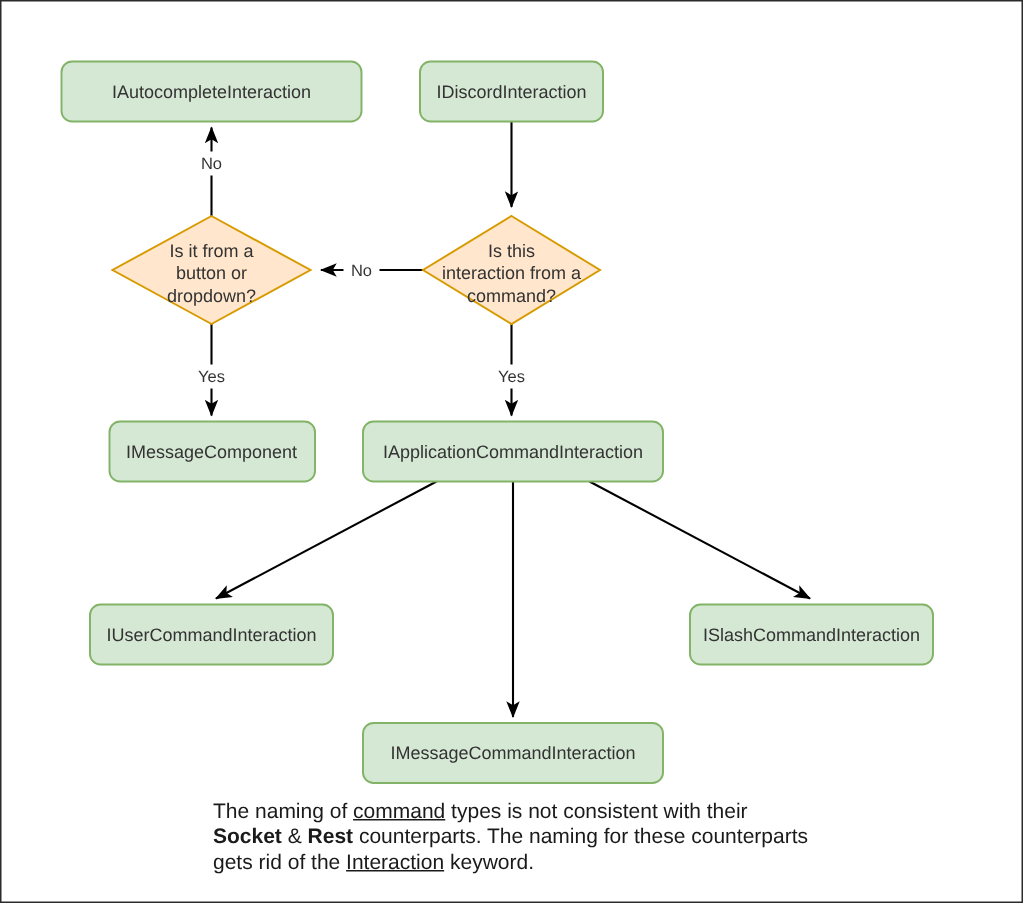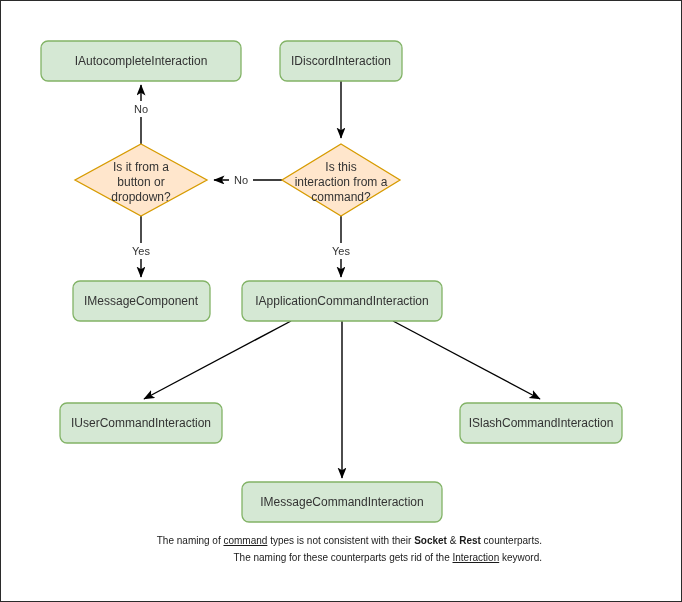--- a/index.html
+++ b/index.html
@@ -54,23 +54,23 @@
   .dec-shape {
     fill: #ffe6cc;
     stroke: #d79b00;
     stroke-width: 1.3;
   }
   .caption {
     position: absolute;
     left: 141px;
     top: 531px;
     width: 400px;
-    text-align: right;
+    text-align: left;
     font-family: "Liberation Sans", sans-serif;
-    font-size: 10px;
+    font-size: 14px;
     line-height: 17px;
     color: #1a1a1a;
   }
   .caption b { font-weight: bold; }
   .caption u { text-decoration: underline; }
 </style>
 </head>
 <body>
 
 <div id="page">

